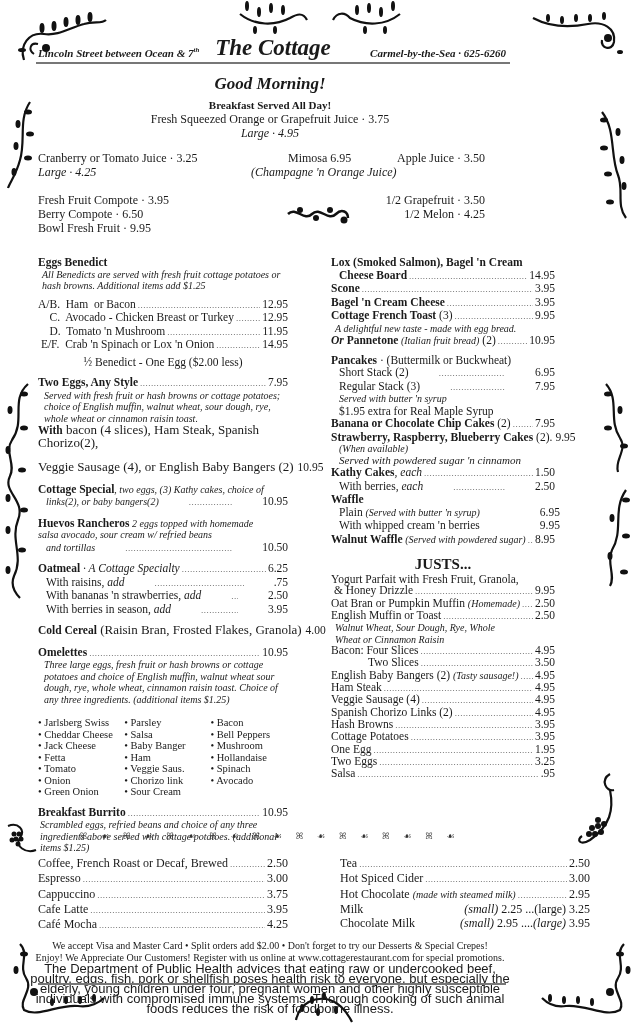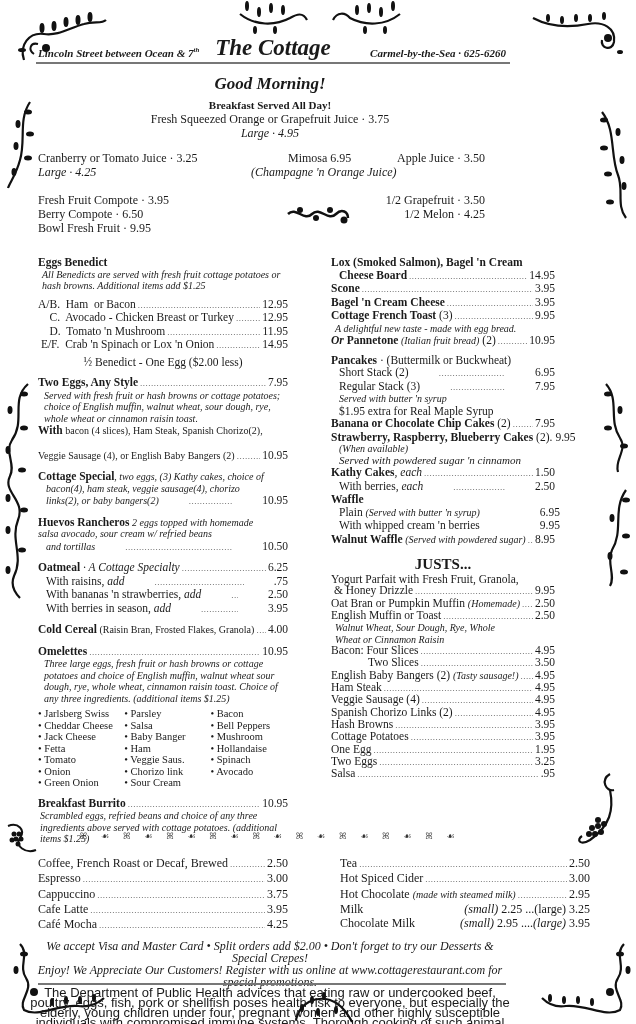--- a/index.html
+++ b/index.html
@@ -27,39 +27,39 @@
   .col { position: absolute; font-size: 11.5px; line-height: 12.5px; }
   .col-left { left: 38px; top: 256px; width: 250px; }
   .col-right { left: 331px; top: 256px; width: 224px; }
 
   .row { display: flex; align-items: baseline; white-space: nowrap; }
   .row .lbl { flex: 0 0 auto; }
   .row .dots { flex: 1 1 auto; overflow: hidden; margin: 0 2px; color: #444; font-size: 9px; letter-spacing: 0.5px; }
   .row .dots::before { content: "........................................................................................................................................................"; }
   .row .price { flex: 0 0 auto; text-align: center; }
   .desc { font-style: italic; font-size: 10px; line-height: 11.5px; }
-  .sm { font-size: 10px; margin-top: 12px; }
+  .sm { font-size: 13px; margin-top: 12px; }
   .ind { padding-left: 8px; gap: 28px; }
   .gap4 { height: 4px; } .gap6 { height: 6px; } .gap8 { height: 8px; }
   .center { text-align: center; }
   .sec-h { font-weight: bold; }
 
-  .bullets { display: flex; font-size: 10.5px; line-height: 11.5px; margin-top: 4px; }
+  .bullets { display: flex; font-size: 10.5px; line-height: 11.5px; margin-top: 12px; }
   .bullets .bc { flex: 1; }
 
   .justs-title { text-align: center; font-weight: bold; font-size: 15px; line-height: 16px; margin: 2px 0; }
 
   .divider { position: absolute; top: 831px; left: 0; right: 0; text-align: center; font-size: 9px; letter-spacing: 6px; color: #333; }
 
   .drinks { position: absolute; top: 856px; font-size: 12px; line-height: 14.3px; }
   .drinks-left { left: 38px; width: 250px; }
   .drinks-right { left: 340px; width: 250px; }
 
   .footer { position: absolute; top: 940px; left: 30px; right: 30px; text-align: center; }
-  .footer .f1 { font-size: 12px; font-style: italic; line-height: 12px; }
+  .footer .f1 { font-size: 10px; line-height: 12px; }
   .footer .f2 { font-size: 13px; font-family: Liberation Sans, sans-serif; line-height: 10px; }
   .footline { position: absolute; top: 983px; left: 38px; right: 34px; border-top: 2px solid #777; }
 
   .orn { position: absolute; color: #111; }
 </style>
 </head>
 <body>
 
 <div class="page">
 
@@ -289,21 +289,20 @@
     <div class="desc" style="padding-left:6px">Served with fresh fruit or hash browns or cottage potatoes; choice of English muffin, walnut wheat, sour dough, rye, whole wheat or cinnamon raisin  toast.</div>
     <div><span class="b">With</span><span class="sm"> bacon (4 slices), Ham Steak, Spanish Chorizo(2),</span></div>
     <div class="row">
         <span class="lbl sm">Veggie Sausage (4), or English Baby Bangers (2)</span>
         <span class="dots"></span>
         <span class="price">10.95</span>
       </div>
     <div class="gap8"></div>
 
     <div><span class="b">Cottage Special</span><span class="desc">, two eggs, (3) Kathy cakes, choice of</span></div>
-    <div class="desc ind">bacon(4), ham steak, veggie sausage(4), chorizo</div>
     <div class="row ind">
         <span class="lbl desc">links(2), or baby bangers(2)</span>
         <span class="dots"></span>
         <span class="price">10.95</span>
       </div>
     <div class="gap8"></div>
 
     <div><span class="b">Huevos Rancheros</span><span class="desc">  2 eggs topped with homemade</span></div>
     <div class="desc">salsa avocado, sour cream w/ refried beans</div>
     <div class="row ind">

